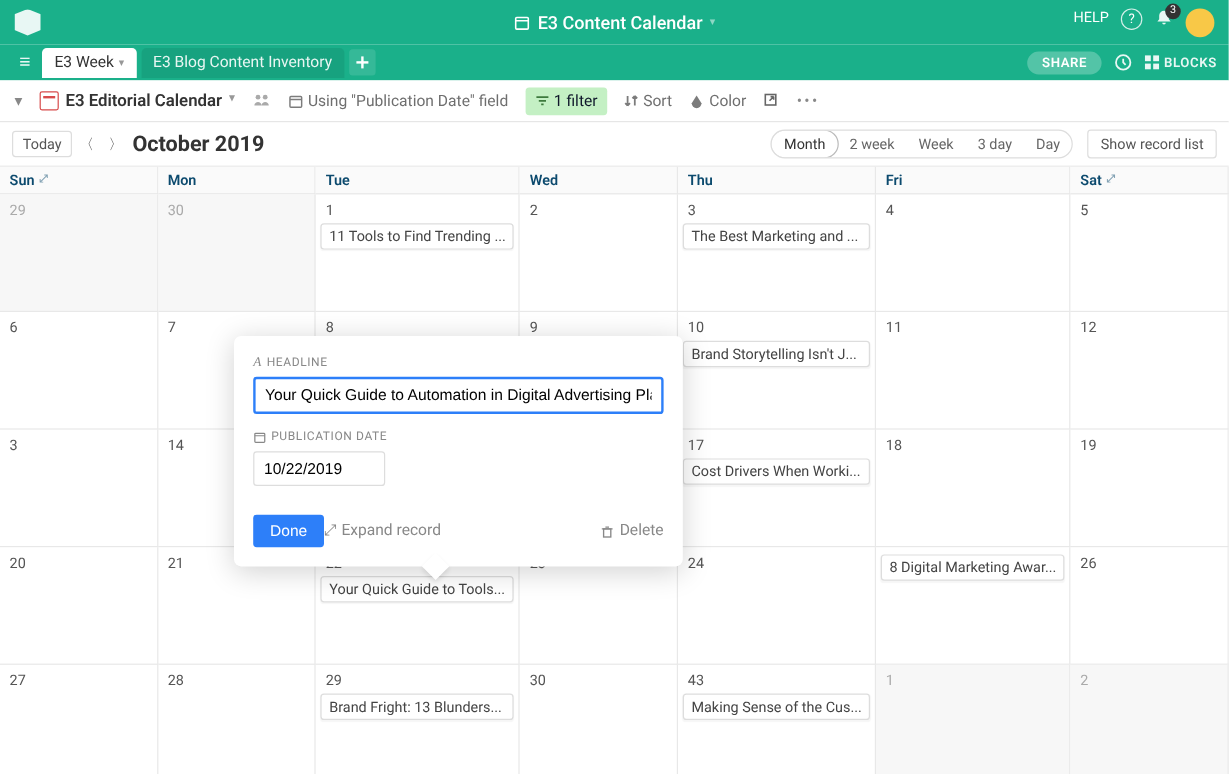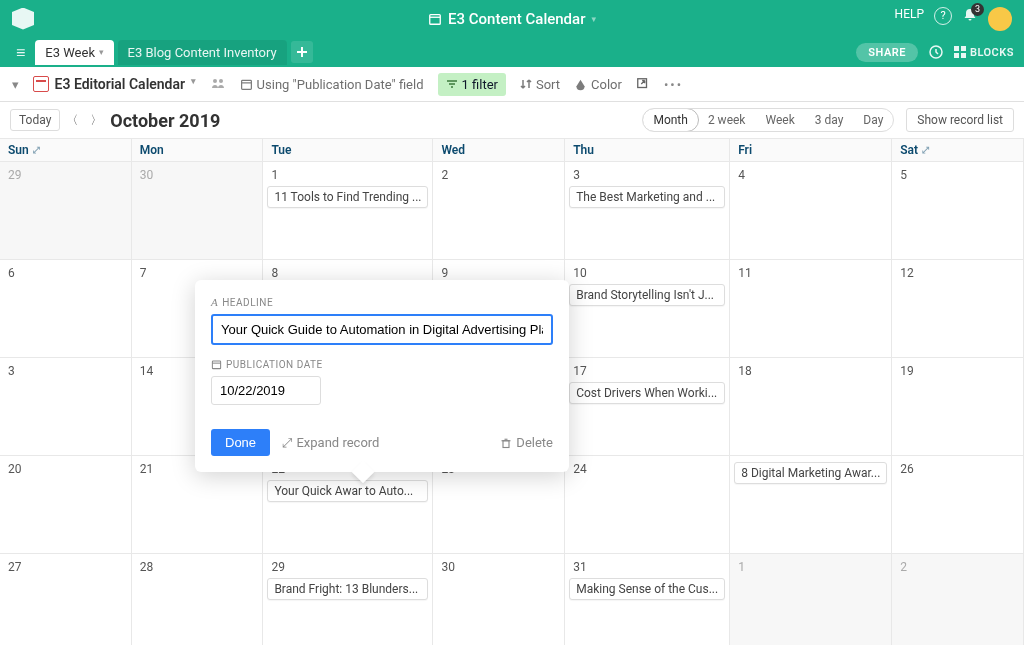--- a/index.html
+++ b/index.html
@@ -50,21 +50,21 @@
     .day-cell.dimmed { background: #f7f7f7; }
     .day-num { font-size: 12px; color: #555; padding: 2px 4px; }
     .day-cell.dimmed .day-num { color: #aaa; }
     .record-card { background: #fff; border: 1px solid #ddd; border-radius: 3px; padding: 3px 6px; font-size: 12px; color: #444; margin-top: 2px; white-space: nowrap; overflow: hidden; text-overflow: ellipsis; box-shadow: 0 1px 1px rgba(0,0,0,0.04); }
     .add-plus { position: absolute; top: 4px; right: 6px; color: #888; font-size: 14px; }
     
     .popover { position: absolute; left: 195px; top: 280px; width: 374px; background: #fff; border-radius: 6px; box-shadow: 0 4px 24px rgba(0,0,0,0.18); padding: 16px; }
     .pop-label { font-size: 10px; letter-spacing: 0.5px; color: #888; text-transform: uppercase; display: flex; align-items: center; gap: 4px; margin-bottom: 6px; }
     .pop-input { width: 100%; border: 2px solid #2d7ff9; border-radius: 3px; padding: 6px 8px; font-size: 13px; margin-bottom: 14px; outline: none; }
     .pop-date { width: 110px; border: 1px solid #ddd; border-radius: 3px; padding: 6px 8px; font-size: 13px; margin-bottom: 24px; outline: none; }
-    .pop-actions { display: flex; align-items: center; gap: 12px; }
+    .pop-actions { display: flex; align-items: center; gap: 0; }
     .done-btn { background: #2d7ff9; color: #fff; border: none; border-radius: 3px; padding: 6px 14px; font-size: 13px; font-weight: 500; }
     .expand-link { color: #888; font-size: 13px; display: flex; align-items: center; gap: 4px; }
     .delete-link { margin-left: auto; color: #888; font-size: 13px; display: flex; align-items: center; gap: 4px; }
     .pop-pointer { position: absolute; bottom: -8px; left: 160px; width: 16px; height: 16px; background: #fff; transform: rotate(45deg); box-shadow: 2px 2px 4px rgba(0,0,0,0.1); }
     
     svg { display: block; }
   </style>
 </head>
 <body>
 
@@ -271,21 +271,21 @@
     </div>
 
   <div class="day-cell">
       <div class="day-num">20</div>
     </div>
   <div class="day-cell">
       <div class="day-num">21</div>
     </div>
   <div class="day-cell">
       <div class="day-num">22</div>
-      <div class="record-card">Your Quick Awar to Auto...</div>
+      <div class="record-card">Your Quick Guide to Tools...</div>
     </div>
   <div class="day-cell">
       <span class="add-plus">+</span>
       <div class="day-num">23</div>
     </div>
   <div class="day-cell">
       <div class="day-num">24</div>
     </div>
   <div class="day-cell">
       <div class="record-card">8 Digital Marketing Awar...</div>
@@ -301,21 +301,21 @@
       <div class="day-num">28</div>
     </div>
   <div class="day-cell">
       <div class="day-num">29</div>
       <div class="record-card">Brand Fright: 13 Blunders...</div>
     </div>
   <div class="day-cell">
       <div class="day-num">30</div>
     </div>
   <div class="day-cell">
-      <div class="day-num">31</div>
+      <div class="day-num">43</div>
       <div class="record-card">Making Sense of the Cus...</div>
     </div>
   <div class="day-cell dimmed">
       <div class="day-num">1</div>
     </div>
   <div class="day-cell dimmed">
       <div class="day-num">2</div>
     </div>
 </div>
 

